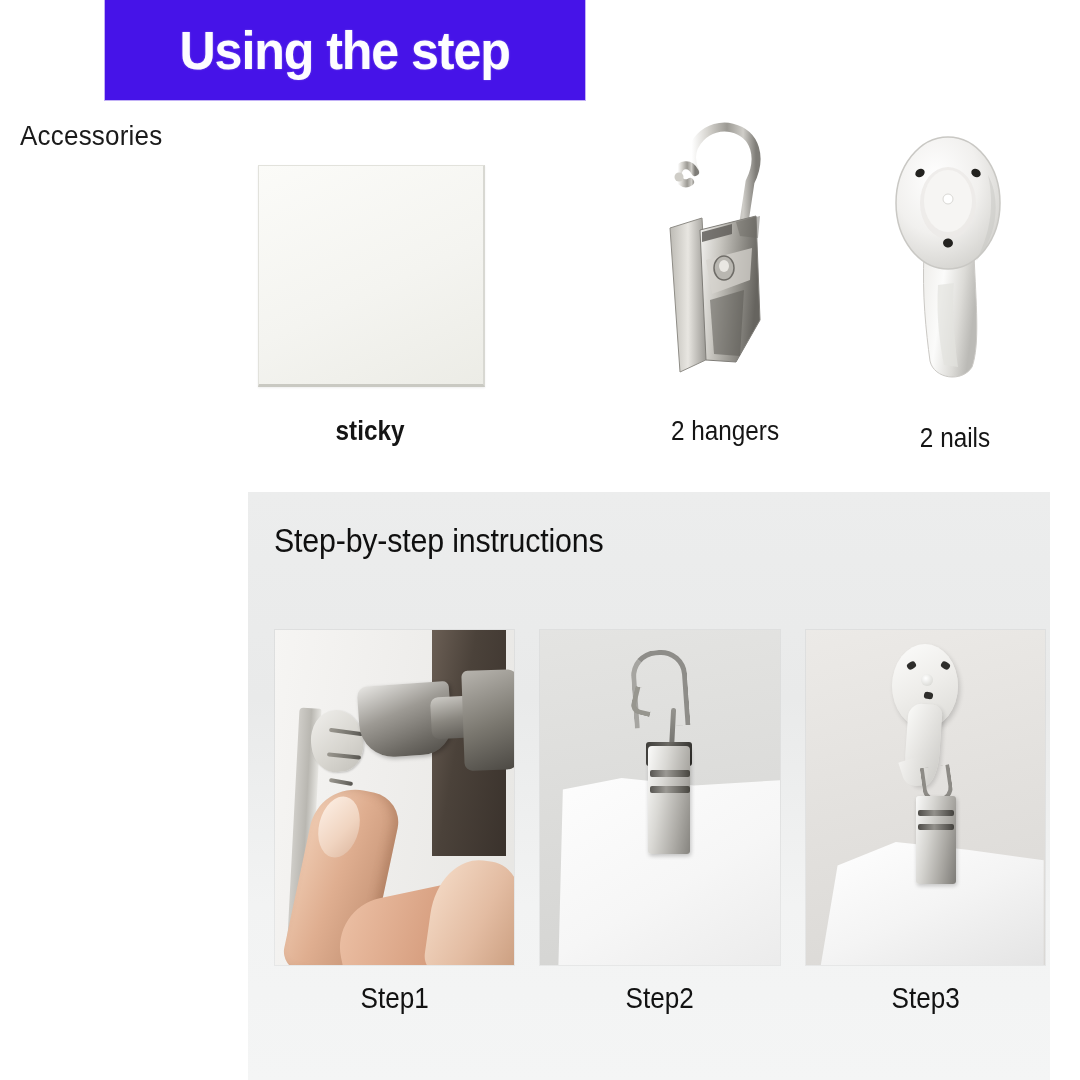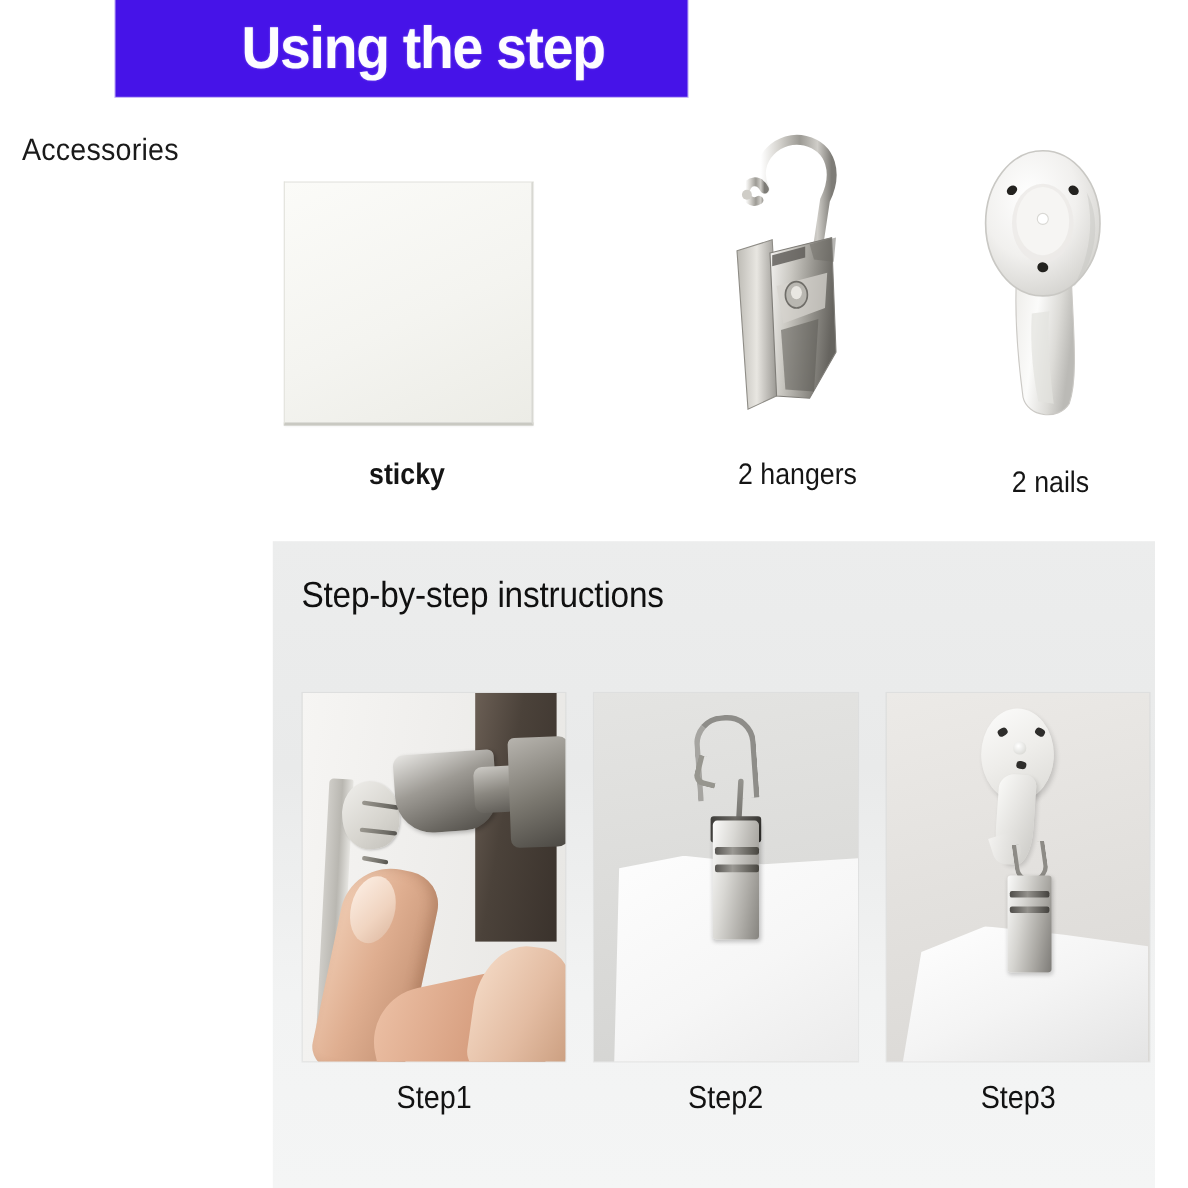--- a/index.html
+++ b/index.html
@@ -16,27 +16,26 @@
     font-family: "Liberation Sans", sans-serif;
     -webkit-font-smoothing: antialiased;
   }
 
   
   #title-banner {
     position: absolute;
     left: 105px;
     top: 0px;
     width: 480px;
-    height: 88px;
+    height: 100px;
     background: #4613e8;
     display: flex;
     align-items: center;
     justify-content: center;
     box-shadow: 0 0 0 1px rgba(80,30,230,.35);
-    padding-left: 40px;
   }
   #title-text {
     color: #fdfdff;
     font-size: 54px;
     font-weight: 700;
     letter-spacing: -1.2px;
     transform: scaleX(.93);
     line-height: 1;
     text-shadow: 0 0 2px rgba(255,255,255,.35);
     white-space: nowrap;

